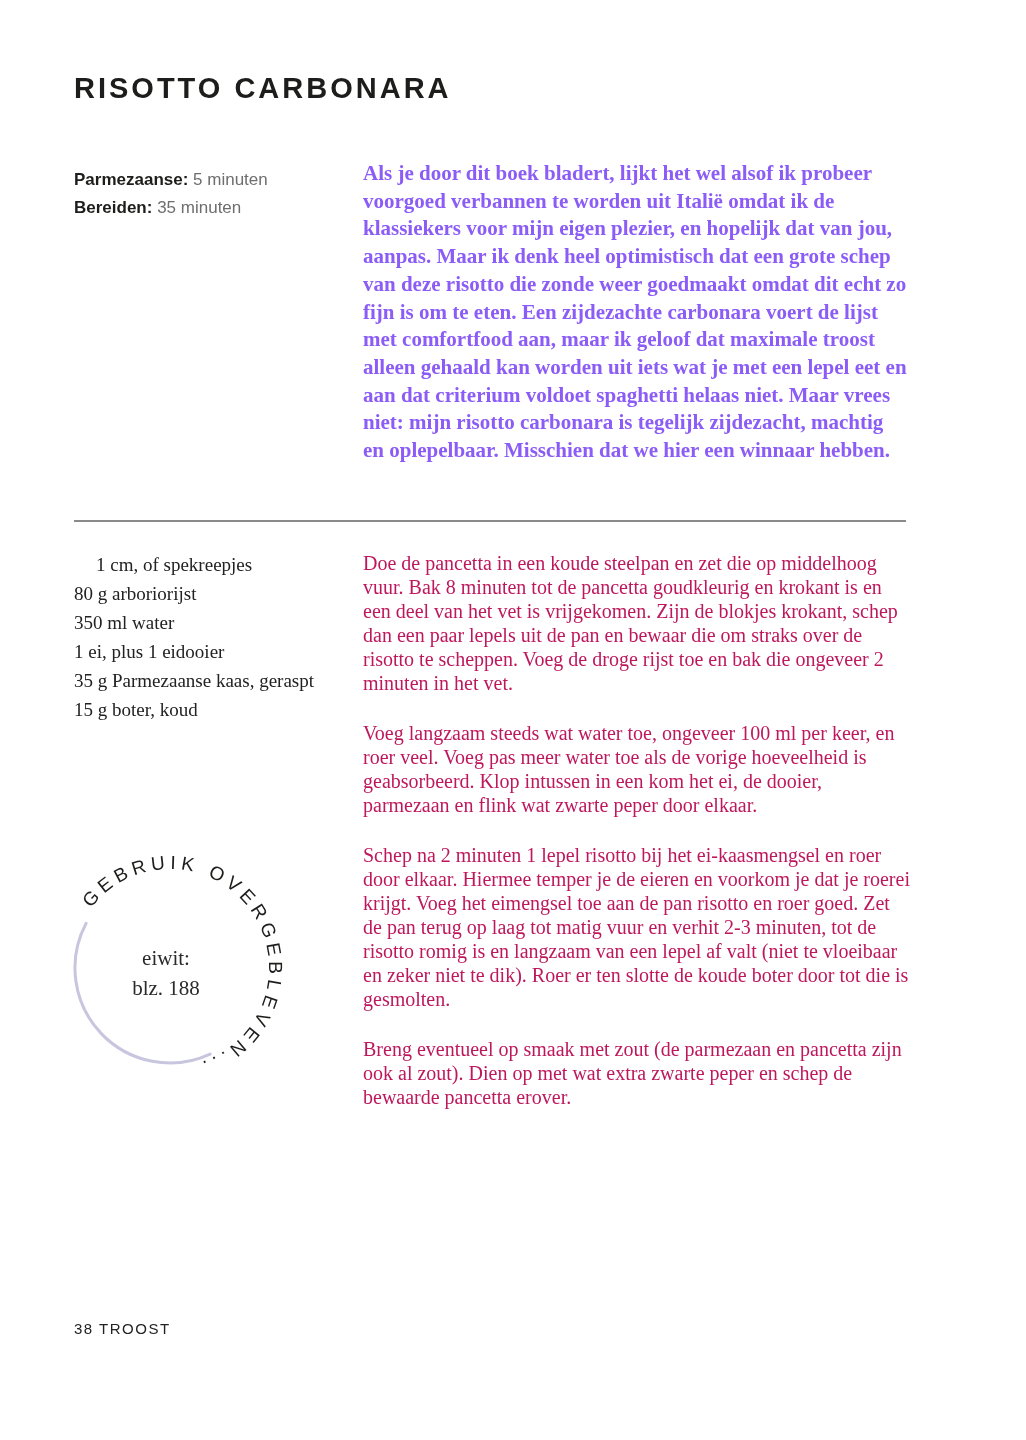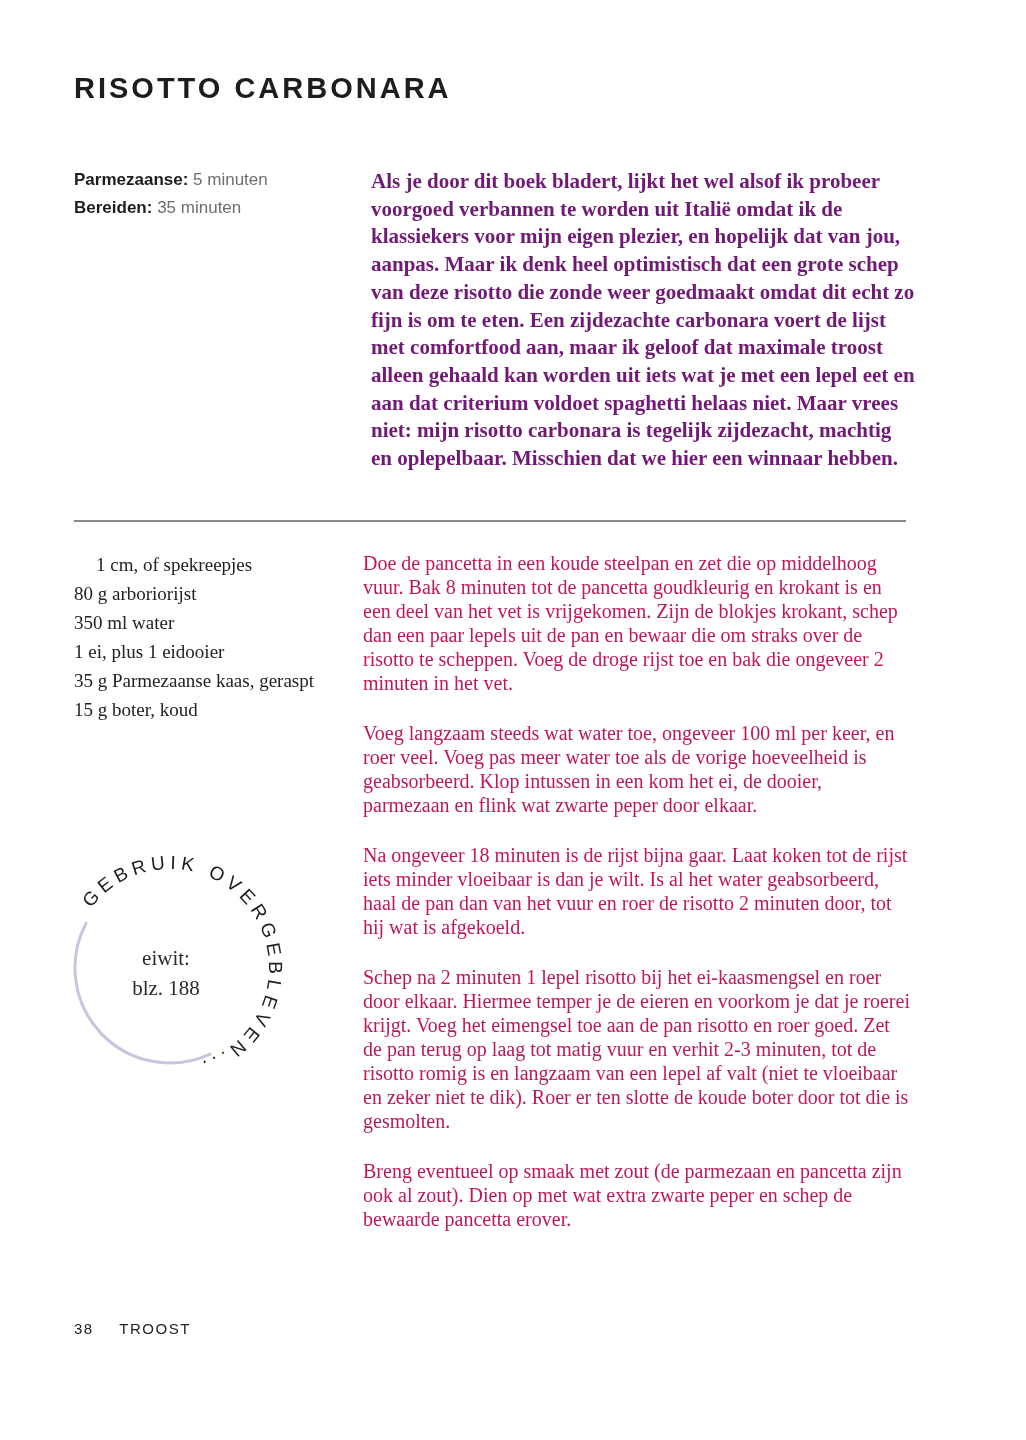--- a/index.html
+++ b/index.html
@@ -18,22 +18,22 @@
     color:#1d1d1b;white-space:nowrap;
   }
   .meta{
     position:absolute;left:74px;top:166px;
     font-family:"Liberation Sans", sans-serif;
     font-size:17px;line-height:28px;color:#1d1d1b;
   }
   .meta .lbl{font-weight:700;}
   .meta .val{color:#6e6e6e;font-weight:400;}
   .intro{
-    position:absolute;left:363px;top:160px;width:545px;margin:8px;
-    font-size:21px;line-height:27.7px;font-weight:700;color:#701a75;
+    position:absolute;left:363px;top:160px;width:545px;margin:0;
+    font-size:21px;line-height:27.7px;font-weight:700;color:#8b5cf6;
     text-align:left;
   }
   .divider{
     position:absolute;left:74px;top:520px;width:832px;height:2px;
     background:#8a8a8a;border:none;margin:0;
   }
   .ingredients{
     position:absolute;left:74px;top:550px;width:260px;
     font-size:19px;line-height:29px;color:#222222;
   }
@@ -53,21 +53,21 @@
   .steps{
     position:absolute;left:363px;top:551px;width:548px;
     font-size:20px;line-height:24px;color:#be185d;
   }
   .steps p{margin:0 0 26px 0;}
   .footer{
     position:absolute;left:74px;top:1320px;
     font-family:"Liberation Sans", sans-serif;
     font-size:15px;font-weight:500;letter-spacing:1.5px;color:#222222;
   }
-  .footer .chapter{margin-left:20px;}
+  .footer .chapter{margin-left:0;}
 </style>
 </head>
 <body>
 
 <div class="page">
 
   <h1 class="title">RISOTTO CARBONARA</h1>
 
   <div class="meta">
     <div>
@@ -101,21 +101,20 @@
         <textPath href="#badge-text-path" textLength="370" lengthAdjust="spacing">GEBRUIK OVERGEBLEVEN...</textPath>
       </text>
       <text class="center-text" x="116" y="117" text-anchor="middle">eiwit:</text>
       <text class="center-text" x="116" y="147" text-anchor="middle">blz. 188</text>
     </svg>
   </div>
 
   <div class="steps">
     <p>Doe de pancetta in een koude steelpan en zet die op middelhoog vuur. Bak 8 minuten tot de pancetta goudkleurig en krokant is en een deel van het vet is vrijgekomen. Zijn de blokjes krokant, schep dan een paar lepels uit de pan en bewaar die om straks over de risotto te scheppen. Voeg de droge rijst toe en bak die ongeveer 2 minuten in het vet.</p>
     <p>Voeg langzaam steeds wat water toe, ongeveer 100 ml per keer, en roer veel. Voeg pas meer water toe als de vorige hoeveelheid is geabsorbeerd. Klop intussen in een kom het ei, de dooier, parmezaan en flink wat zwarte peper door elkaar.</p>
-    <p>Na ongeveer 18 minuten is de rijst bijna gaar. Laat koken tot de rijst iets minder vloeibaar is dan je wilt. Is al het water geabsorbeerd, haal de pan dan van het vuur en roer de risotto 2 minuten door, tot hij wat is afgekoeld.</p>
     <p>Schep na 2 minuten 1 lepel risotto bij het ei-kaasmengsel en roer door elkaar. Hiermee temper je de eieren en voorkom je dat je roerei krijgt. Voeg het eimengsel toe aan de pan risotto en roer goed. Zet de pan terug op laag tot matig vuur en verhit 2-3 minuten, tot de risotto romig is en langzaam van een lepel af valt (niet te vloeibaar en zeker niet te dik). Roer er ten slotte de koude boter door tot die is gesmolten.</p>
     <p>Breng eventueel op smaak met zout (de parmezaan en pancetta zijn ook al zout). Dien op met wat extra zwarte peper en schep de bewaarde pancetta erover.</p>
   </div>
 
   <div class="footer">
     <span>38</span>
     <span class="chapter">TROOST</span>
   </div>
 
 </div>

